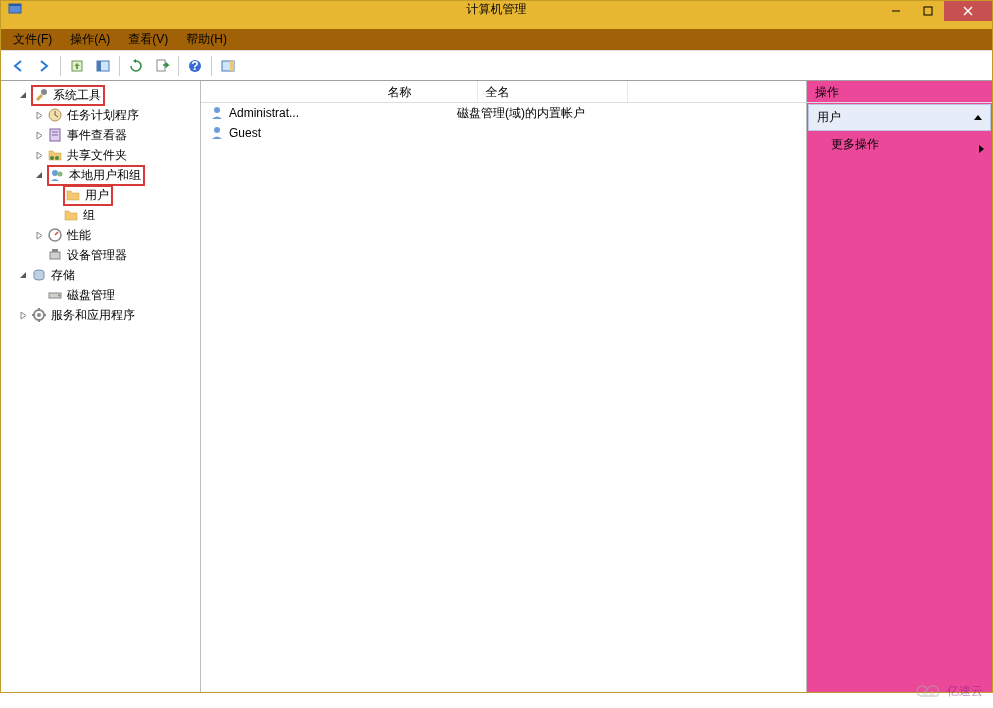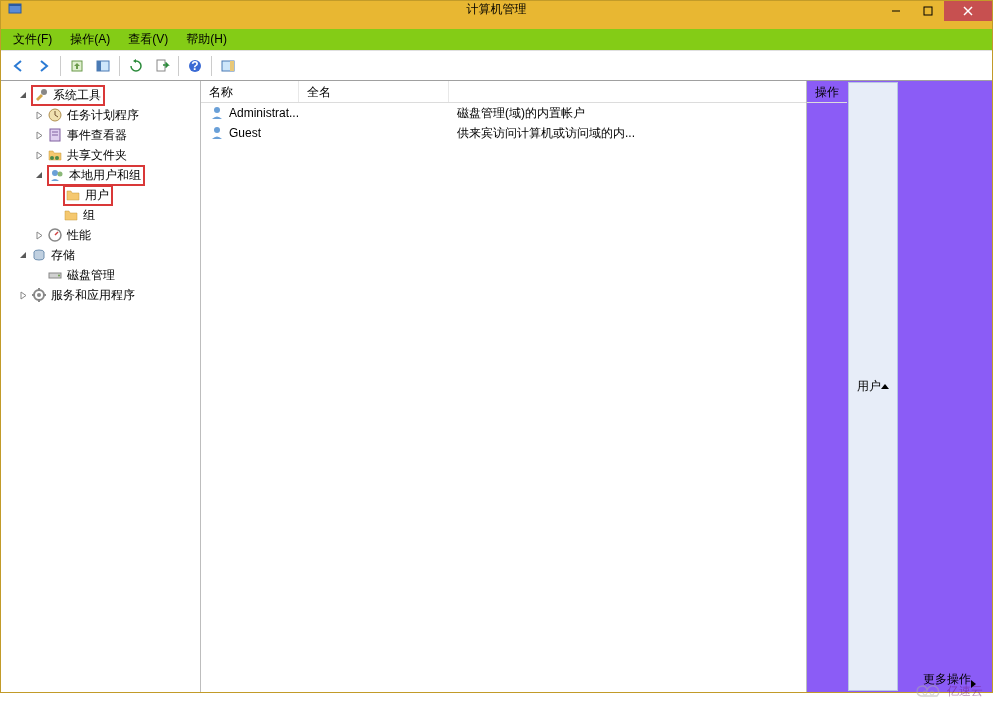--- a/index.html
+++ b/index.html
@@ -8,21 +8,21 @@
 .window { width: 993px; height: 693px; border: 1px solid #c29b29; display: flex; flex-direction: column; background: #fff; }
 
 .titlebar { height: 28px; background: #e8b732; display: flex; position: relative; }
 .titlebar .app-icon { width: 16px; height: 16px; margin: 0 6px; }
 .titlebar .title { position: absolute; left: 0; right: 0; text-align: center; color: #000; pointer-events: none; }
 .titlebar .win-controls { position: absolute; right: 0; top: 0; display: flex; height: 20px; }
 .winbtn { width: 32px; height: 20px; display: flex; align-items: center; justify-content: center; cursor: default; }
 .winbtn svg { display: block; }
 .winbtn.close { background: #c75050; width: 48px; }
 
-.menubar { height: 22px; background: #84cc16; display: flex; align-items: center; padding: 0 4px; gap: 2px; border-bottom: 1px solid #e0e0e0; }
+.menubar { height: 22px; background: #a16207; display: flex; align-items: center; padding: 0 4px; gap: 2px; border-bottom: 1px solid #e0e0e0; }
 .menubar .menu-item { padding: 2px 8px; cursor: default; }
 
 .toolbar { height: 30px; background: #fff; display: flex; align-items: center; padding: 0 4px; gap: 0; border-bottom: 1px solid #a0a0a0; }
 .toolbar .tbtn { width: 24px; height: 24px; display: flex; align-items: center; justify-content: center; margin: 0 1px; border: 1px solid transparent; }
 .toolbar .sep { width: 1px; height: 20px; background: #ccc; margin: 0 3px; }
 
 .client { flex: 1; display: flex; min-height: 0; }
 
 .tree-pane { width: 200px; border-right: 1px solid #bdbdbd; overflow: auto; padding: 4px 0; background: #fff; }
 .tree-pane ul { list-style: none; }
@@ -30,31 +30,31 @@
 .expander { width: 12px; height: 12px; display: inline-flex; align-items: center; justify-content: center; margin-right: 2px; flex-shrink: 0; }
 .expander svg { display: block; }
 .tree-icon { width: 16px; height: 16px; margin-right: 4px; display: inline-flex; align-items: center; justify-content: center; flex-shrink: 0; }
 .redbox { border: 2px solid #d93838; display: inline-flex; align-items: center; padding: 0 2px 0 0; }
 .indent-0 { padding-left: 2px; }
 .indent-1 { padding-left: 16px; }
 .indent-2 { padding-left: 32px; }
 .indent-3 { padding-left: 48px; }
 
 .list-pane { flex: 1; display: flex; flex-direction: column; border-right: 1px solid #bdbdbd; min-width: 0; }
-.list-header { display: flex; height: 22px; background: #fff; border-bottom: 1px solid #dcdcdc; }
+.list-header { display: flex; height: 22px; background: #fff; border-bottom: 1px solid #dcdcdc; justify-content: center; }
 .list-header .col { padding: 3px 8px; border-right: 1px solid #e8e8e8; cursor: default; }
 .list-body { flex: 1; overflow: auto; }
 .list-row { display: flex; align-items: center; height: 20px; cursor: default; }
 .cell { padding: 0 8px; display: flex; align-items: center; overflow: hidden; text-overflow: ellipsis; white-space: nowrap; }
 .cell .row-icon { width: 16px; height: 16px; margin-right: 4px; flex-shrink: 0; }
 .col-name { width: 98px; }
 .col-full { width: 150px; }
 .col-desc { flex: 1; }
 
-.actions-pane { width: 185px; display: flex; background: #8b5cf6; }
+.actions-pane { width: 185px; display: flex; flex-direction: column; background: #ec4899; }
 .actions-header { height: 22px; padding: 3px 8px; font-weight: 400; border-bottom: 1px solid #dcdcdc; }
 .actions-section { background: #e7edf8; border: 1px solid #b8c6e2; margin: 1px; padding: 4px 8px; display: flex; justify-content: space-between; align-items: center; }
 .actions-item { padding: 4px 8px 4px 24px; display: flex; justify-content: space-between; align-items: flex-end; cursor: default; }
 .arrow-right { width: 0; height: 0; border-top: 4px solid transparent; border-bottom: 4px solid transparent; border-left: 5px solid #000; }
 .arrow-up-sm { width: 0; height: 0; border-left: 4px solid transparent; border-right: 4px solid transparent; border-bottom: 5px solid #000; }
 
 .watermark { position: absolute; right: 10px; bottom: 8px; opacity: 0.5; display: flex; align-items: center; gap: 4px; color: #701a75; font-size: 14px; }
 
 
 .ico-folder { fill: #f5c86f; stroke: #c79a3a; stroke-width: 0.5; }
@@ -279,20 +279,32 @@
                           <path d="M2 1 L7 4.5 L2 8 Z" fill="none" stroke="#888"></path>
                         </svg>
                       </span>
                   <span class="tree-icon">
                         <svg width="16" height="16">
                           <circle cx="8" cy="8" r="6" fill="none" stroke="#888" stroke-width="1.5"></circle>
                           <path d="M8 8 L11 5" stroke="#d04040" stroke-width="1.5"></path>
                         </svg>
                       </span>
                   <span>性能</span>
+                </div>
+                  </li>
+                <li>
+                    <div class="tree-row indent-2">
+                  <span class="expander"></span>
+                  <span class="tree-icon">
+                        <svg width="16" height="16">
+                          <rect x="3" y="5" width="10" height="7" fill="#d0d0d0" stroke="#888"></rect>
+                          <rect x="5" y="2" width="6" height="3" fill="#888"></rect>
+                        </svg>
+                      </span>
+                  <span>设备管理器</span>
                 </div>
                   </li>
               </ul>
             </li>
             <li>
               <div class="tree-row indent-1">
                 <span class="expander">
                     <svg width="9" height="9">
                       <path d="M1 7 L7 1 L7 7 Z" fill="#595959"></path>
                     </svg>
@@ -367,23 +379,20 @@
           <div class="cell col-name">
             <span class="row-icon"><svg width="16" height="16">
                   <circle cx="8" cy="5" r="3" class="ico-user"></circle>
                   <path d="M3 14 Q8 9 13 14 Z" class="ico-user"></path>
                 </svg></span>
             <span>Guest</span>
           </div>
           <div class="cell col-full">
               <span></span>
             </div>
-          <div class="cell col-desc">
-              <span>供来宾访问计算机或访问域的内...</span>
-            </div>
         </div>
       </div>
     </div>
 
     <div class="actions-pane">
       <div class="actions-header">操作</div>
       <div class="actions-section">
         <span>用户</span>
         <span class="arrow-up-sm"></span>
       </div>

